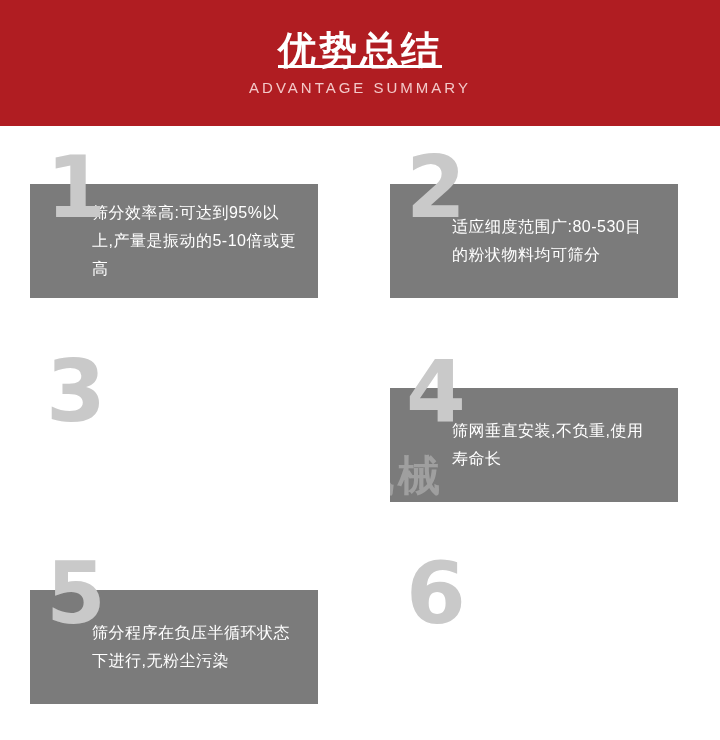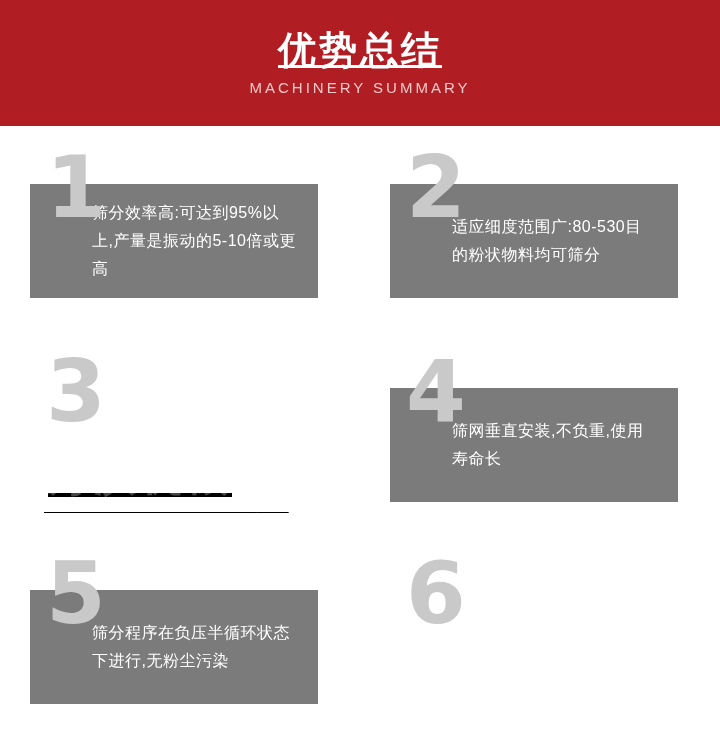--- a/index.html
+++ b/index.html
@@ -48,23 +48,23 @@
     letter-spacing: 3px;
     font-weight: normal;
   }
 
   
   .watermark {
     position: absolute;
     left: 0;
     top: 455px;
     width: 656px;
+    text-align: center;
     pointer-events: none;
     z-index: 5;
-    text-decoration: underline;
   }
   .wm-line1 {
     font-size: 42px;
     font-weight: bold;
     color: rgba(255,255,255,0.28);
     letter-spacing: 4px;
     line-height: 1;
   }
   .wm-line2 {
     font-size: 10px;
@@ -137,21 +137,21 @@
   .r2 { top: 226px; }
   .r3 { top: 428px; }
 </style>
 </head>
 <body>
 
 <div class="page">
 
   <div class="banner">
     <div class="banner-title">优势总结</div>
-    <div class="banner-sub">MACHINERY SUMMARY</div>
+    <div class="banner-sub">ADVANTAGE SUMMARY</div>
   </div>
 
   <div class="grid">
 
     <div class="card c1 r1">
       <div class="card-num">1</div>
       <div class="card-box">
         <div class="card-text">筛分效率高:可达到95%以上,产量是振动的5-10倍或更高</div>
       </div>
     </div>

